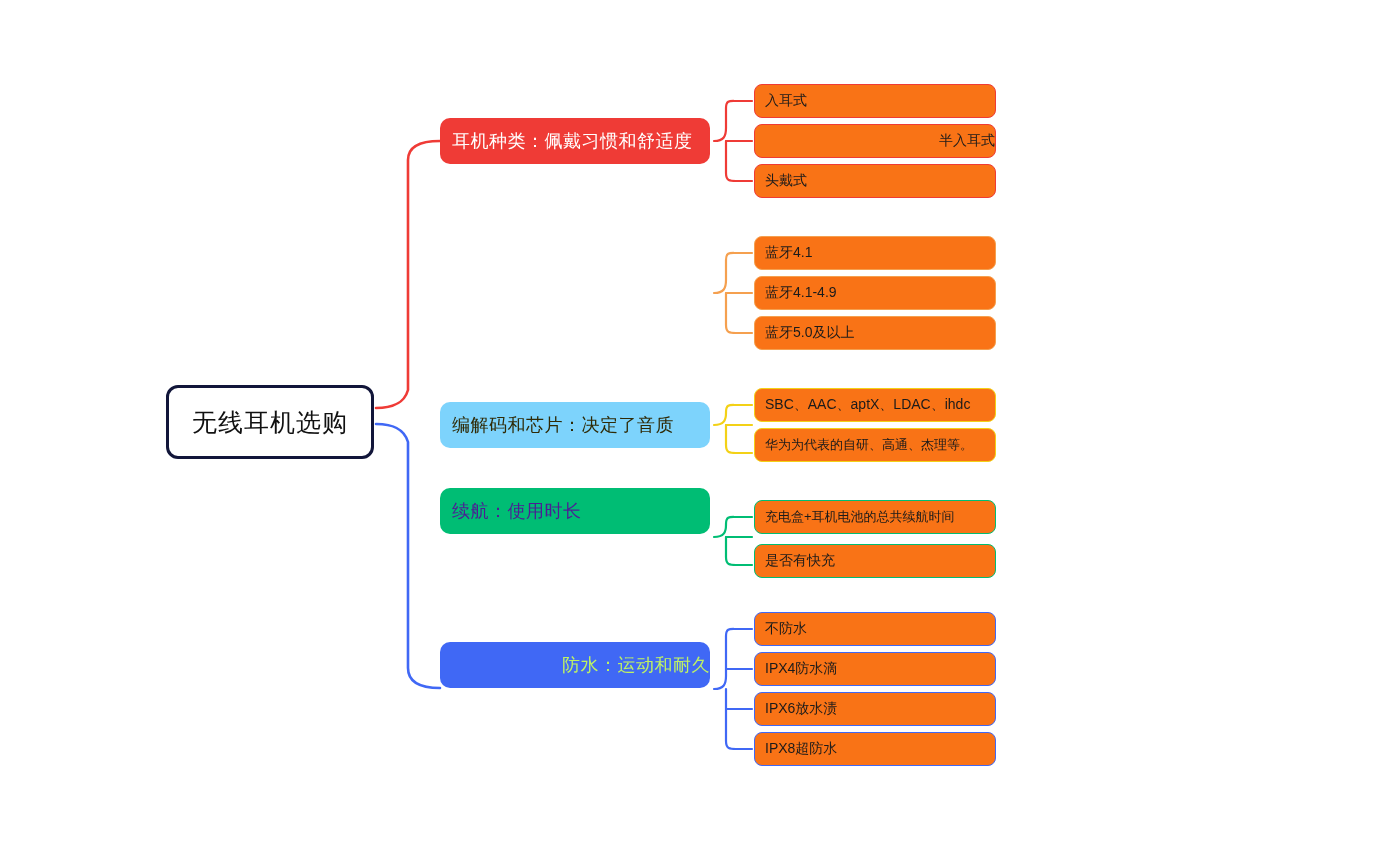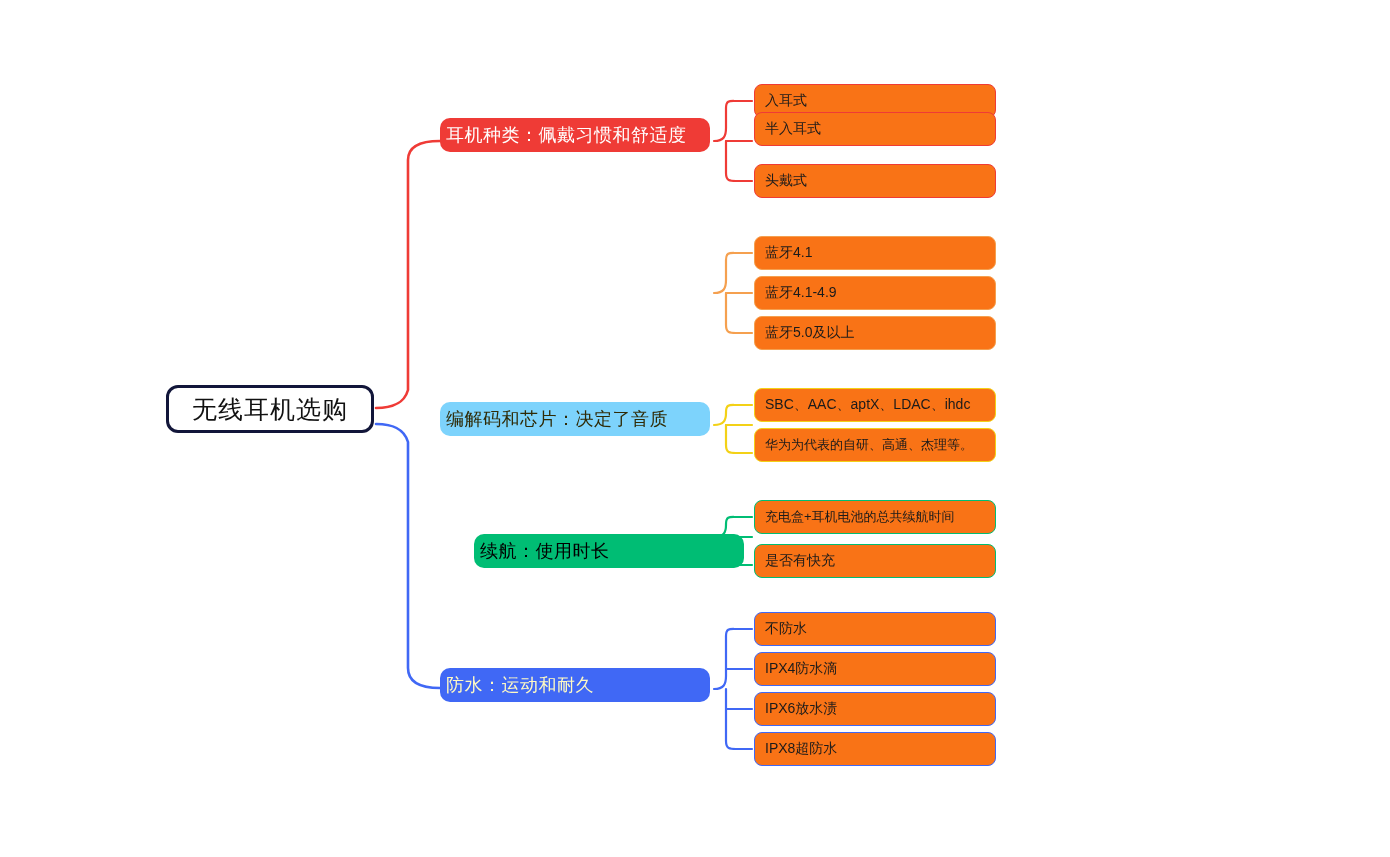--- a/index.html
+++ b/index.html
@@ -30,44 +30,44 @@
     height: 857px;
     pointer-events: none;
   }
 
   
   .root-node {
     position: absolute;
     left: 166px;
     top: 385px;
     width: 208px;
-    height: 48px;
+    height: 74px;
     box-sizing: border-box;
     border: 3px solid #12163a;
     border-radius: 12px;
     background: #ffffff;
     display: flex;
     align-items: center;
     justify-content: center;
     font-size: 25px;
     color: #111111;
     letter-spacing: 1px;
   }
 
   
   .branch-node {
     position: absolute;
     left: 440px;
     width: 270px;
-    height: 34px;
+    height: 46px;
     box-sizing: border-box;
     border-radius: 10px;
     display: flex;
     align-items: center;
-    padding-left: 6px;
+    padding-left: 12px;
     font-size: 18px;
     letter-spacing: 0.5px;
     white-space: nowrap;
   }
 
   
   .leaf-node {
     position: absolute;
     left: 754px;
     width: 242px;
@@ -122,21 +122,21 @@
   <div class="root-node" style="border-color: rgb(18, 22, 58); color: rgb(17, 17, 17);">
     <span>无线耳机选购</span>
   </div>
 
   <div class="branch-node" style="top: 118px; background: rgb(239, 59, 54); color: rgb(255, 255, 255);">
     <span>耳机种类：佩戴习惯和舒适度</span>
   </div>
   <div class="leaf-node" style="top: 84px; border-color: rgb(239, 59, 54);">
     <span>入耳式</span>
   </div>
-  <div class="leaf-node" style="top: 112px; border-color: rgb(239, 59, 54);">
+  <div class="leaf-node" style="top: 124px; border-color: rgb(239, 59, 54); justify-content: flex-end;">
     <span>半入耳式</span>
   </div>
   <div class="leaf-node" style="top: 164px; border-color: rgb(239, 59, 54);">
     <span>头戴式</span>
   </div>
 
   <div class="leaf-node" style="top: 236px; border-color: rgb(245, 160, 79);">
     <span>蓝牙4.1</span>
   </div>
   <div class="leaf-node" style="top: 276px; border-color: rgb(245, 160, 79);">
@@ -149,31 +149,31 @@
   <div class="branch-node" style="top: 402px; background: #7dd3fc; color: rgb(47, 42, 6);">
     <span>编解码和芯片：决定了音质</span>
   </div>
   <div class="leaf-node" style="top: 388px; border-color: rgb(243, 209, 23);">
     <span>SBC、AAC、aptX、LDAC、ihdc</span>
   </div>
   <div class="leaf-node small" style="top: 428px; border-color: rgb(243, 209, 23); font-family: Liberation Mono, monospace;">
     <span>华为为代表的自研、高通、杰理等。</span>
   </div>
 
-  <div class="branch-node" style="top: 534px; background: rgb(0, 189, 116); color: #000000; margin-left: 34px;">
+  <div class="branch-node" style="top: 488px; background: rgb(0, 189, 116); color: #4c1d95;">
     <span>续航：使用时长</span>
   </div>
   <div class="leaf-node small" style="top: 500px; border-color: rgb(0, 189, 116);">
     <span>充电盒+耳机电池的总共续航时间</span>
   </div>
   <div class="leaf-node" style="top: 544px; border-color: rgb(0, 189, 116);">
     <span>是否有快充</span>
   </div>
 
-  <div class="branch-node" style="top: 668px; background: rgb(64, 104, 245); color: #fef9c3;">
+  <div class="branch-node" style="top: 642px; background: rgb(64, 104, 245); color: #bef264; justify-content: flex-end;">
     <span>防水：运动和耐久</span>
   </div>
   <div class="leaf-node" style="top: 612px; border-color: rgb(64, 104, 245);">
     <span>不防水</span>
   </div>
   <div class="leaf-node" style="top: 652px; border-color: rgb(64, 104, 245); align-items: center;">
     <span>IPX4防水滴</span>
   </div>
   <div class="leaf-node" style="top: 692px; border-color: rgb(64, 104, 245);">
     <span>IPX6放水渍</span>

